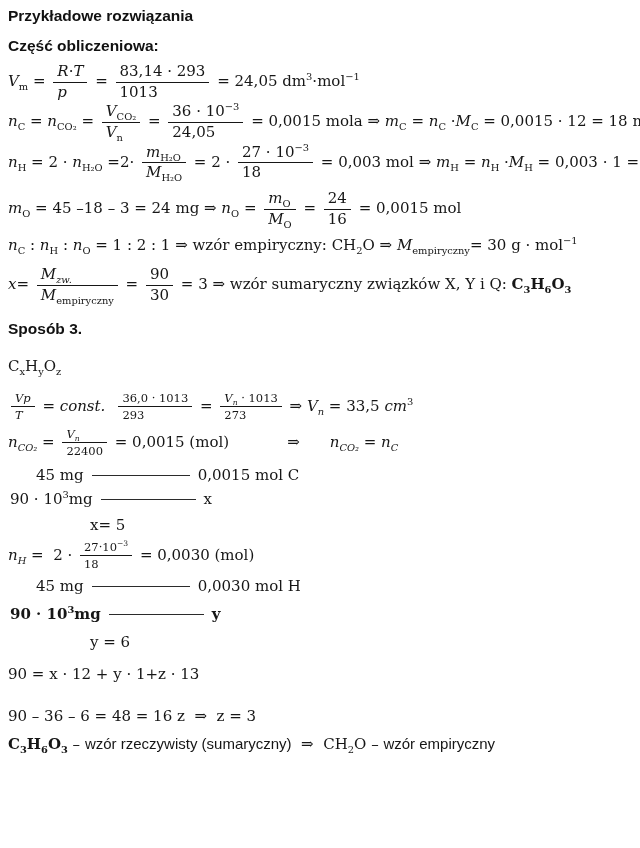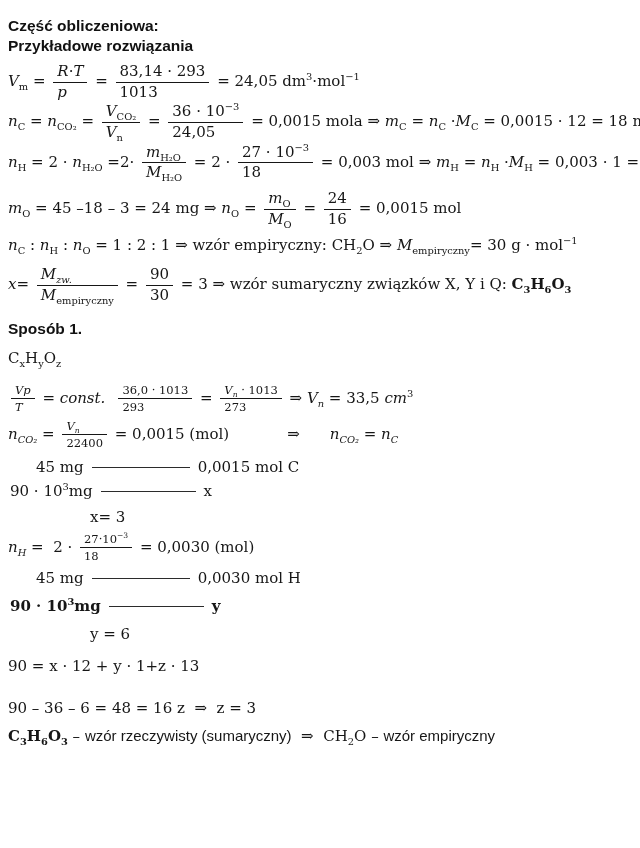--- a/index.html
+++ b/index.html
@@ -33,35 +33,35 @@
   .dashline{
     display:inline-block;height:2px;border-top:1.4px solid #2b2b2b;
     vertical-align:middle;margin:0 8px;
   }
   .hsp{display:inline-block;}
 </style>
 </head>
 <body>
 
 <div id="doc">
+    <div class="line heading" style="margin-top: 0px;"><span class="tok-txt">Przykładowe rozwiązania</span></div>
     <div class="line heading" style="margin-top: 10px;"><span class="tok-txt">Część obliczeniowa:</span></div>
-    <div class="line heading" style="margin-top: 0px;"><span class="tok-txt">Przykładowe rozwiązania</span></div>
     <div class="line" style="margin-top: 6px;"><span class="tok-i">V</span><sub class="sub">m</sub><span class="tok-txt"> = </span><span class="frac"><span class="num"><span class="tok-i">R</span><span class="tok-txt">·</span><span class="tok-i">T</span></span><span class="den"><span class="tok-i">p</span></span></span><span class="tok-txt"> = </span><span class="frac"><span class="num"><span class="tok-txt">83,14 · 293</span></span><span class="den"><span class="tok-txt">1013</span></span></span><span class="tok-txt"> = 24,05 dm</span><sup>3</sup><span class="tok-txt">·mol</span><sup>−1</sup></div>
     <div class="line" style="margin-top: 2px;"><span class="tok-i">n</span><sub class="sub">C</sub><span class="tok-txt"> = </span><span class="tok-i">n</span><sub class="sub">CO₂</sub><span class="tok-txt"> = </span><span class="frac"><span class="num"><span class="tok-i">V</span><sub class="sub">CO₂</sub></span><span class="den"><span class="tok-i">V</span><sub class="sub">n</sub></span></span><span class="tok-txt"> = </span><span class="frac"><span class="num"><span class="tok-txt">36 · 10</span><sup>−3</sup></span><span class="den"><span class="tok-txt">24,05</span></span></span><span class="tok-txt"> = 0,0015 mola&nbsp;⇒&nbsp;</span><span class="tok-i">m</span><sub class="sub">C</sub><span class="tok-txt"> = </span><span class="tok-i">n</span><sub class="sub">C</sub><span class="tok-txt"> ·</span><span class="tok-i">M</span><sub class="sub">C</sub><span class="tok-txt"> = 0,0015 · 12 = 18 mg</span></div>
     <div class="line" style="margin-top: 2px;"><span class="tok-i">n</span><sub class="sub">H</sub><span class="tok-txt"> = 2 · </span><span class="tok-i">n</span><sub class="sub">H₂O</sub><span class="tok-txt"> =2· </span><span class="frac"><span class="num"><span class="tok-i">m</span><sub class="sub">H₂O</sub></span><span class="den"><span class="tok-i">M</span><sub class="sub">H₂O</sub></span></span><span class="tok-txt"> = 2 · </span><span class="frac"><span class="num"><span class="tok-txt">27 · 10</span><sup>−3</sup></span><span class="den"><span class="tok-txt">18</span></span></span><span class="tok-txt"> = 0,003 mol&nbsp;⇒&nbsp;</span><span class="tok-i">m</span><sub class="sub">H</sub><span class="tok-txt"> = </span><span class="tok-i">n</span><sub class="sub">H</sub><span class="tok-txt"> ·</span><span class="tok-i">M</span><sub class="sub">H</sub><span class="tok-txt"> = 0,003 · 1 = 3 mg</span></div>
     <div class="line" style="margin-top: 8px;"><span class="tok-i">m</span><sub class="sub">O</sub><span class="tok-txt"> = 45 –18 – 3 = 24 mg&nbsp;⇒&nbsp;</span><span class="tok-i">n</span><sub class="sub">O</sub><span class="tok-txt"> = </span><span class="frac"><span class="num"><span class="tok-i">m</span><sub class="sub">O</sub></span><span class="den"><span class="tok-i">M</span><sub class="sub">O</sub></span></span><span class="tok-txt"> = </span><span class="frac"><span class="num"><span class="tok-txt">24</span></span><span class="den"><span class="tok-txt">16</span></span></span><span class="tok-txt"> = 0,0015 mol</span></div>
     <div class="line" style="margin-top: 8px;"><span class="tok-i">n</span><sub class="sub">C</sub><span class="tok-txt"> : </span><span class="tok-i">n</span><sub class="sub">H</sub><span class="tok-txt"> : </span><span class="tok-i">n</span><sub class="sub">O</sub><span class="tok-txt"> = 1 : 2 : 1&nbsp;⇒&nbsp;wzór empiryczny: CH</span><sub class="sub">2</sub><span class="tok-txt">O&nbsp;⇒&nbsp;</span><span class="tok-i">M</span><sub class="sub">empiryczny</sub><span class="tok-txt">= 30 g · mol</span><sup>−1</sup></div>
     <div class="line" style="margin-top: 10px;"><span class="tok-i">x</span><span class="tok-txt">= </span><span class="frac"><span class="num"><span class="tok-i">M</span><sub class="subi">zw.</sub></span><span class="den"><span class="tok-i">M</span><sub class="sub">empiryczny</sub></span></span><span class="tok-txt"> = </span><span class="frac"><span class="num"><span class="tok-txt">90</span></span><span class="den"><span class="tok-txt">30</span></span></span><span class="tok-txt"> = 3&nbsp;⇒&nbsp;wzór sumaryczny związków X, Y i Q: </span><span class="tok-b">C</span><sub class="bsub">3</sub><span class="tok-b">H</span><sub class="bsub">6</sub><span class="tok-b">O</span><sub class="bsub">3</sub></div>
-    <div class="line heading" style="margin-top: 14px;"><span class="tok-txt">Sposób 1.</span></div>
-    <div class="line" style="margin-top: 10px;"><span class="tok-txt">C</span><sub class="sub">x</sub><span class="tok-txt">H</span><sub class="sub">y</sub><span class="tok-txt">O</span><sub class="sub">z</sub></div>
+    <div class="line heading" style="margin-top: 14px;"><span class="tok-txt">Sposób 3.</span></div>
+    <div class="line" style="margin-top: 18px;"><span class="tok-txt">C</span><sub class="sub">x</sub><span class="tok-txt">H</span><sub class="sub">y</sub><span class="tok-txt">O</span><sub class="sub">z</sub></div>
     <div class="line" style="margin-top: 14px;"><span class="frac sm"><span class="num"><span class="tok-i">Vp</span></span><span class="den"><span class="tok-i">T</span></span></span><span class="tok-txt"> = </span><span class="tok-i">const.</span><span class="hsp" style="width: 10px;"></span><span class="frac sm"><span class="num"><span class="tok-txt">36,0 · 1013</span></span><span class="den"><span class="tok-txt">293</span></span></span><span class="tok-txt"> = </span><span class="frac sm"><span class="num"><span class="tok-i">V</span><sub class="subi">n</sub><span class="tok-txt"> · 1013</span></span><span class="den"><span class="tok-txt">273</span></span></span><span class="tok-txt">&nbsp;⇒&nbsp;</span><span class="tok-i">V</span><sub class="subi">n</sub><span class="tok-txt"> = 33,5 </span><span class="tok-i">cm</span><sup>3</sup></div>
     <div class="line" style="margin-top: 4px;"><span class="tok-i">n</span><sub class="subi">CO₂</sub><span class="tok-txt"> = </span><span class="frac sm"><span class="num"><span class="tok-i">V</span><sub class="subi">n</sub></span><span class="den"><span class="tok-txt">22400</span></span></span><span class="tok-txt"> = 0,0015 (mol)</span><span class="hsp" style="width: 58px;"></span><span class="tok-txt">⇒</span><span class="hsp" style="width: 30px;"></span><span class="tok-i">n</span><sub class="subi">CO₂</sub><span class="tok-txt"> = </span><span class="tok-i">n</span><sub class="subi">C</sub></div>
     <div class="line" style="margin-top: 8px; padding-left: 28px;"><span class="tok-txt">45 mg</span><span class="dashline" style="width: 98px;"></span><span class="tok-txt">0,0015 mol C</span></div>
     <div class="line" style="margin-top: 4px; padding-left: 2px;"><span class="tok-txt">90 · 10</span><sup>3</sup><span class="tok-txt">mg</span><span class="dashline" style="width: 95px;"></span><span class="tok-txt">x</span></div>
-    <div class="line" style="margin-top: 6px; padding-left: 82px;"><span class="tok-txt">x= 3</span></div>
+    <div class="line" style="margin-top: 6px; padding-left: 82px;"><span class="tok-txt">x= 5</span></div>
     <div class="line" style="margin-top: 4px;"><span class="tok-i">n</span><sub class="subi">H</sub><span class="tok-txt"> =&nbsp; 2 · </span><span class="frac sm"><span class="num"><span class="tok-txt">27·10</span><sup>−3</sup></span><span class="den"><span class="tok-txt">18</span></span></span><span class="tok-txt"> = 0,0030 (mol)</span></div>
     <div class="line" style="margin-top: 6px; padding-left: 28px;"><span class="tok-txt">45 mg</span><span class="dashline" style="width: 98px;"></span><span class="tok-txt">0,0030 mol H</span></div>
     <div class="line" style="margin-top: 8px; padding-left: 2px; font-weight: bold;"><span class="tok-txt">90 · 10</span><sup>3</sup><span class="tok-txt">mg</span><span class="dashline" style="width: 95px;"></span><span class="tok-txt">y</span></div>
     <div class="line" style="margin-top: 8px; padding-left: 82px;"><span class="tok-txt">y = 6</span></div>
     <div class="line" style="margin-top: 12px;"><span class="tok-txt">90 = x · 12 + y · 1+z · 13</span></div>
     <div class="line" style="margin-top: 22px;"><span class="tok-txt">90 – 36 – 6 = 48 = 16 z&nbsp;&nbsp;⇒&nbsp;&nbsp;z = 3</span></div>
     <div class="line" style="margin-top: 8px;"><span class="tok-b">C</span><sub class="bsub">3</sub><span class="tok-b">H</span><sub class="bsub">6</sub><span class="tok-b">O</span><sub class="bsub">3</sub><span class="tok-txt"> – </span><span class="tok-sans">wzór rzeczywisty (sumaryczny)</span><span class="tok-txt">&nbsp;&nbsp;⇒&nbsp;&nbsp;CH</span><sub class="sub">2</sub><span class="tok-txt">O – </span><span class="tok-sans">wzór empiryczny</span></div>
   </div>
 
 </body></html>

